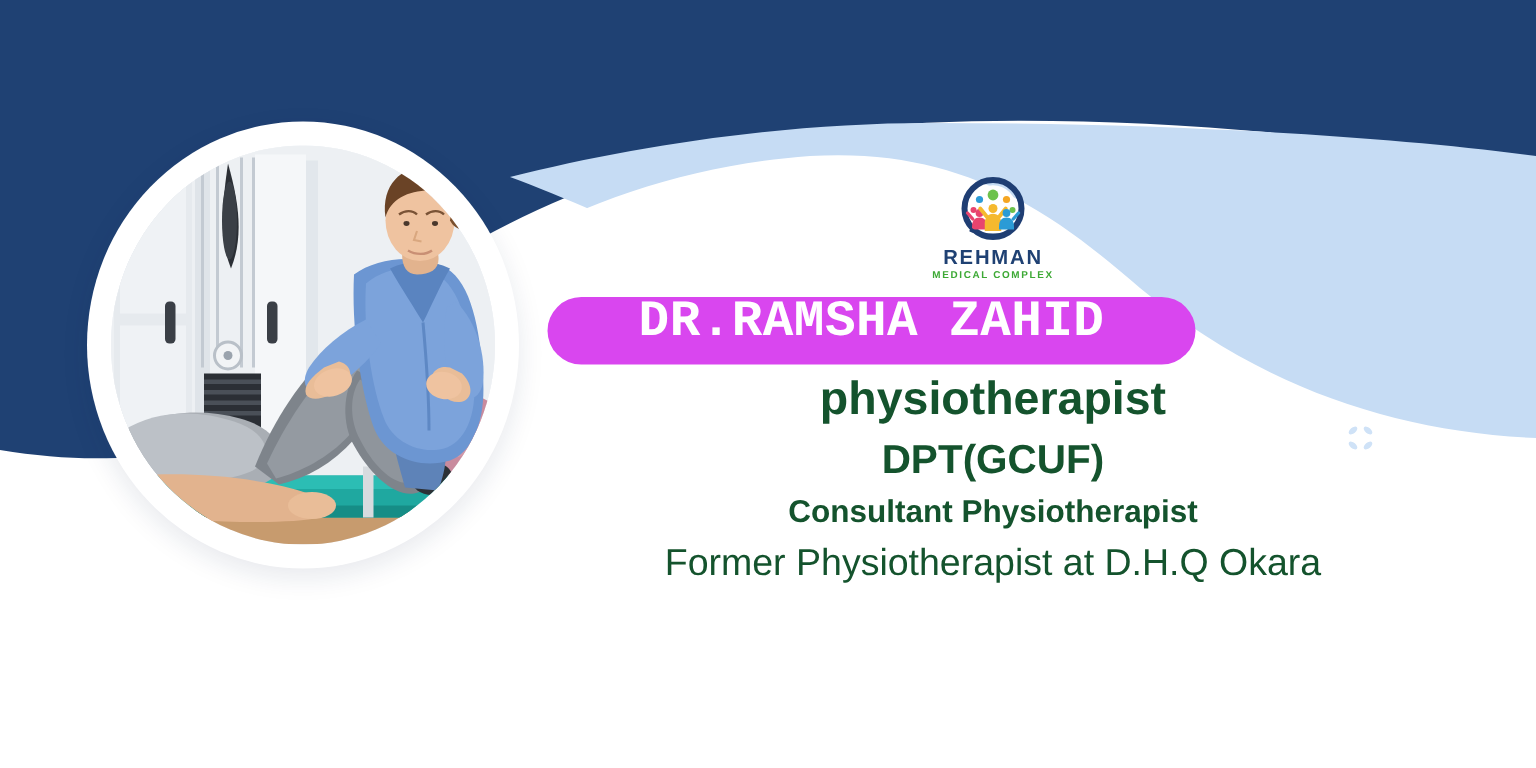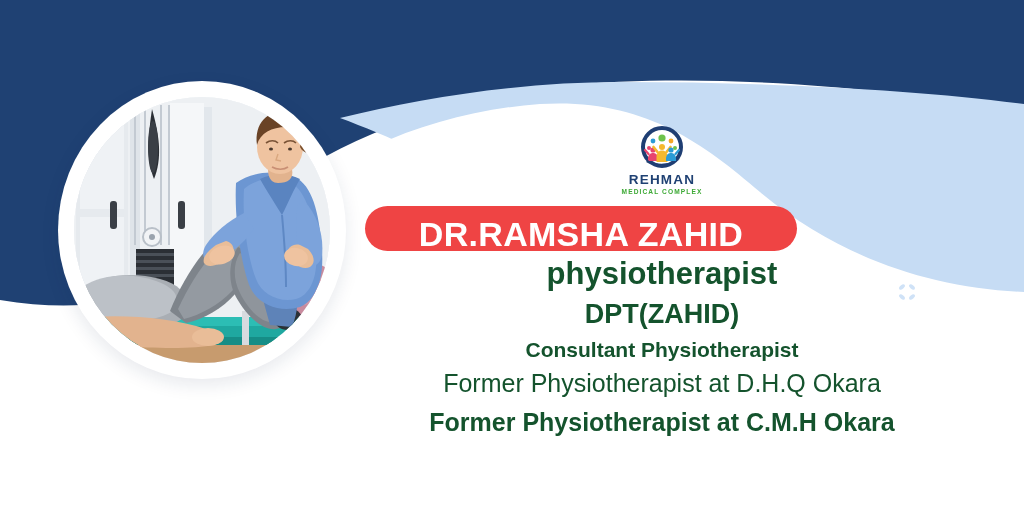--- a/index.html
+++ b/index.html
@@ -45,21 +45,21 @@
     border-radius: 50%;
     overflow: hidden;
     background: #eef2f6;
   }
   .photo-svg { display: block; width: 256px; height: 266px; }
 
   
   .content {
     position: absolute;
     left: 352px;
-    top: 12px;
+    top: 4px;
     width: 620px;
     height: 386px;
     z-index: 6;
     text-align: center;
   }
 
   
   .logo-wrap {
     position: absolute;
     left: 0;
@@ -87,25 +87,26 @@
     margin-top: 2px;
   }
 
   
   .name-pill {
     position: absolute;
     left: 13px;
     top: 194px;
     width: 432px;
     height: 45px;
-    background: #ef4444;
+    background: #d946ef;
     border-radius: 23px;
     display: flex;
-    align-items: flex-end;
+    align-items: flex-start;
     justify-content: center;
+    font-family: Liberation Mono, monospace;
   }
   .name-pill-text {
     color: #ffffff;
     font-size: 34px;
     font-weight: 700;
     letter-spacing: 0.3px;
     line-height: 1;
     white-space: nowrap;
   }
 
@@ -340,24 +341,23 @@
       <div class="logo-name">REHMAN</div>
       <div class="logo-sub">MEDICAL COMPLEX</div>
     </div>
 
     <div class="name-pill">
       <span class="name-pill-text">DR.RAMSHA ZAHID</span>
     </div>
 
     <div class="lines">
       <div class="line line-title">physiotherapist</div>
-      <div class="line line-degree">DPT(ZAHID)</div>
+      <div class="line line-degree">DPT(GCUF)</div>
       <div class="line line-role">Consultant Physiotherapist</div>
       <div class="line line-former">Former Physiotherapist at D.H.Q Okara</div>
-      <div class="line line-former2">Former Physiotherapist at C.M.H Okara</div>
     </div>
 
   </div>
 
   <svg class="sparkle" viewBox="0 0 28 28">
     <ellipse cx="9" cy="9" rx="3.4" ry="1.9" fill="#CFE2F7" transform="rotate(-40 9 9)"></ellipse>
     <ellipse cx="19" cy="9" rx="3.4" ry="1.9" fill="#CFE2F7" transform="rotate(40 19 9)"></ellipse>
     <ellipse cx="9" cy="19" rx="3.4" ry="1.9" fill="#CFE2F7" transform="rotate(40 9 19)"></ellipse>
     <ellipse cx="19" cy="19" rx="3.4" ry="1.9" fill="#CFE2F7" transform="rotate(-40 19 19)"></ellipse>
   </svg>

